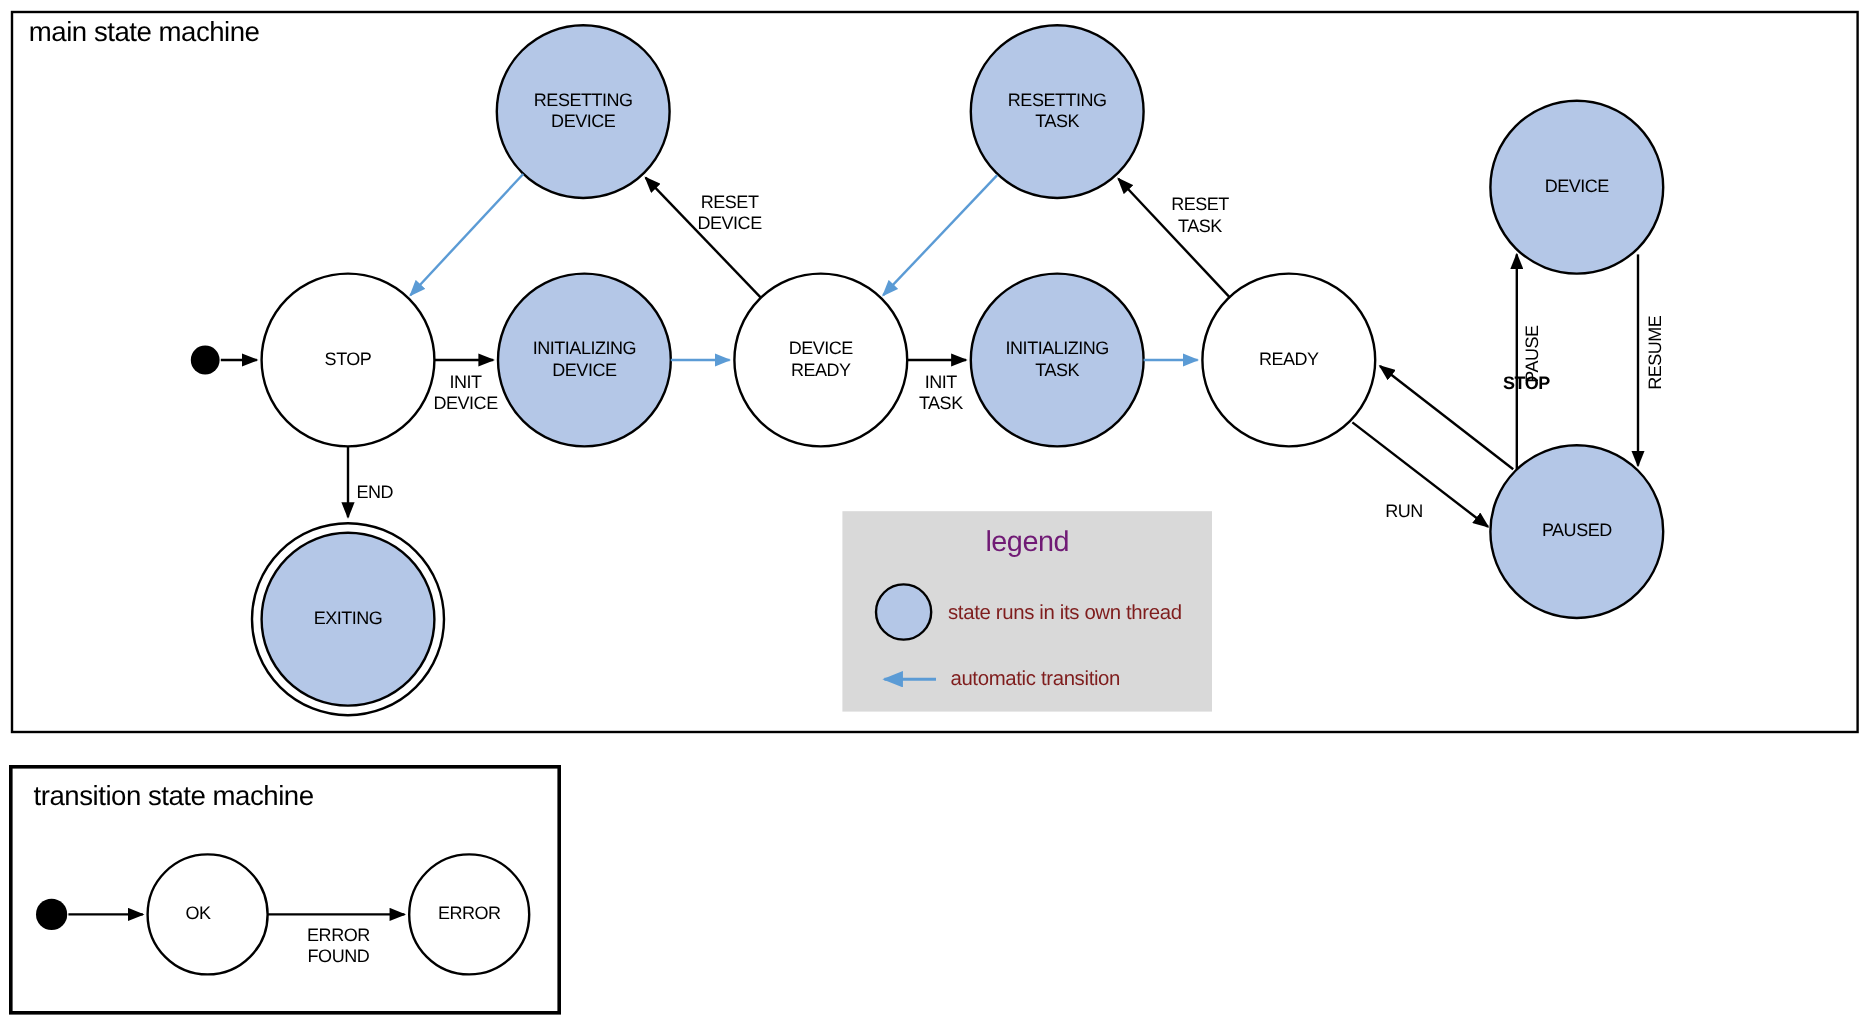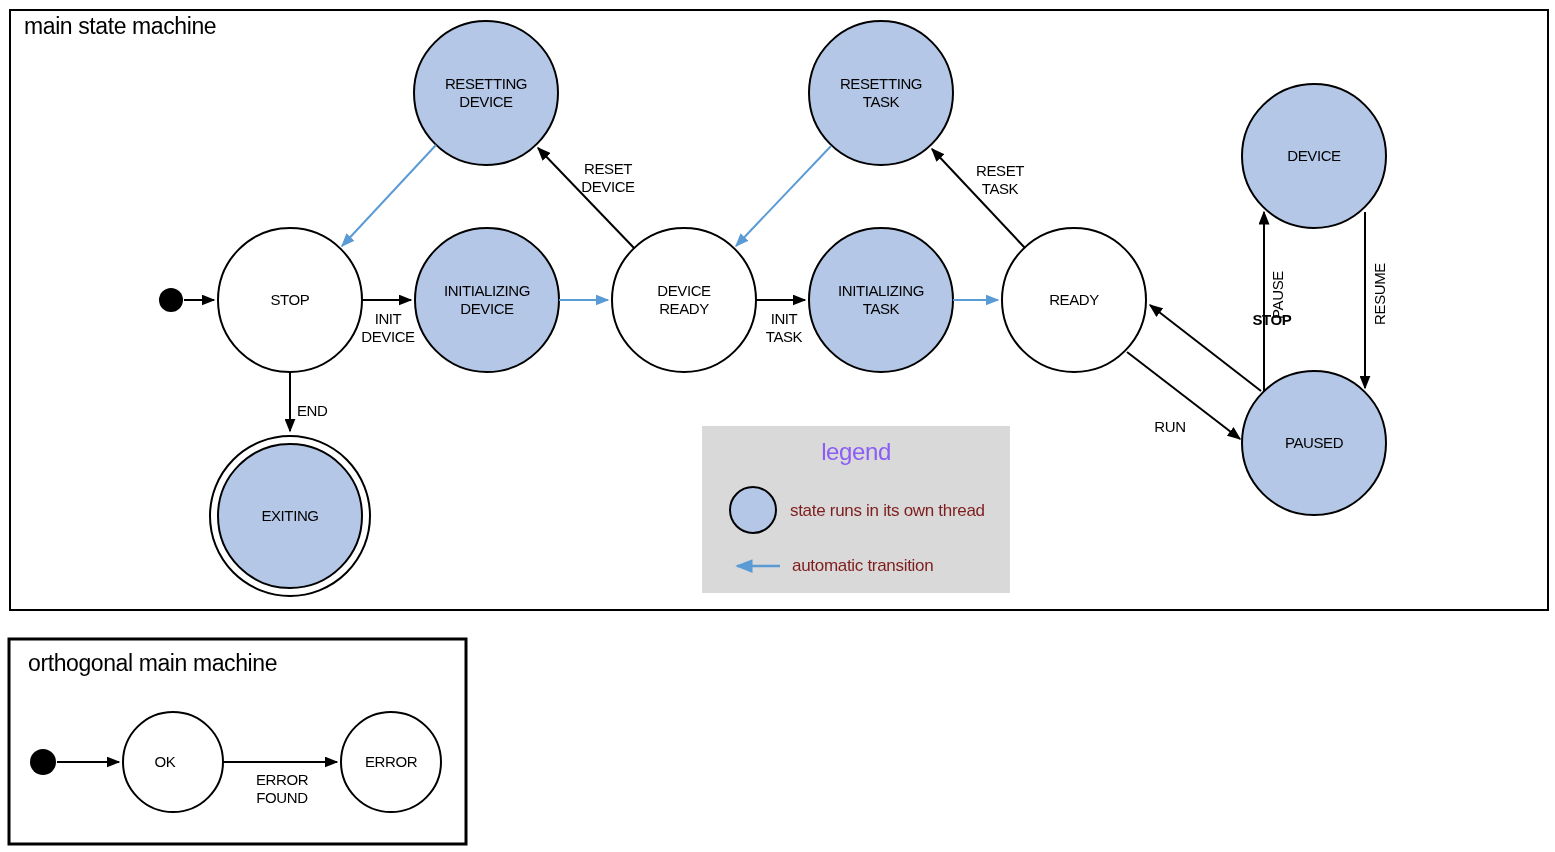--- a/index.html
+++ b/index.html
@@ -7,21 +7,21 @@
   .canvas { position:relative; width:1555px; height:852px; overflow:hidden; }
   .canvas > svg { position:absolute; left:0; top:0; }
   .lbl {
     position:absolute; color:#000; white-space:pre-line; text-align:center;
     transform:translate(-50%,-50%); letter-spacing:-0.4px; line-height:1.2;
     font-size:15px;
   }
   .rot { transform:translate(-50%,-50%) rotate(-90deg); }
   .left-align { transform:translateY(-50%); text-align:left; }
   .box-title { position:absolute; color:#000; font-size:23px; letter-spacing:-0.4px; }
-  .legend-title { position:absolute; color:#8b5cf6; font-size:24px; letter-spacing:-0.4px; transform:translate(-50%,-50%); }
+  .legend-title { position:absolute; color:#701a75; font-size:24px; letter-spacing:-0.4px; transform:translate(-50%,-50%); }
   .legend-item { position:absolute; color:#7f1d1d; font-size:17px; letter-spacing:-0.3px; transform:translateY(-50%); white-space:nowrap; }
 </style>
 </head>
 <body>
 
 <div class="canvas">
 
   <svg width="1555" height="852" viewBox="0 0 1555 852">
     <defs>
       <marker id="mh-black" viewBox="0 0 10 8" refX="9" refY="4" markerWidth="7" markerHeight="5.5" orient="auto-start-reverse">
@@ -70,21 +70,21 @@
     <line x1="57" y1="762" x2="119" y2="762" stroke="#000" stroke-width="2" marker-end="url(#mh-black)"></line>
     <line x1="223" y1="762" x2="337" y2="762" stroke="#000" stroke-width="2" marker-end="url(#mh-black)"></line>
 
     <line x1="436" y1="145" x2="342" y2="246" stroke-width="2" marker-end="url(#mh-blue)" stroke="#5b9bd5"></line>
     <line x1="559" y1="300" x2="608" y2="300" stroke-width="2" marker-end="url(#mh-blue)" stroke="#5b9bd5"></line>
     <line x1="831" y1="146" x2="736" y2="246" stroke-width="2" marker-end="url(#mh-blue)" stroke="#5b9bd5"></line>
     <line x1="953" y1="300" x2="998" y2="300" stroke-width="2" marker-end="url(#mh-blue)" stroke="#5b9bd5"></line>
   </svg>
 
   <div class="box-title" style="left:24px; top:13px;">main state machine</div>
-  <div class="box-title" style="left:28px; top:650px;">orthogonal main machine</div>
+  <div class="box-title" style="left:28px; top:650px;">transition state machine</div>
 
   <div class="lbl" style="left:486px; top:93px;">RESETTING
 DEVICE</div>
   <div class="lbl" style="left:881px; top:93px;">RESETTING
 TASK</div>
   <div class="lbl" style="left:1314px; top:156px;">DEVICE</div>
   <div class="lbl" style="left:290px; top:300px;">STOP</div>
   <div class="lbl" style="left:487px; top:300px;">INITIALIZING
 DEVICE</div>
   <div class="lbl" style="left:684px; top:300px;">DEVICE

